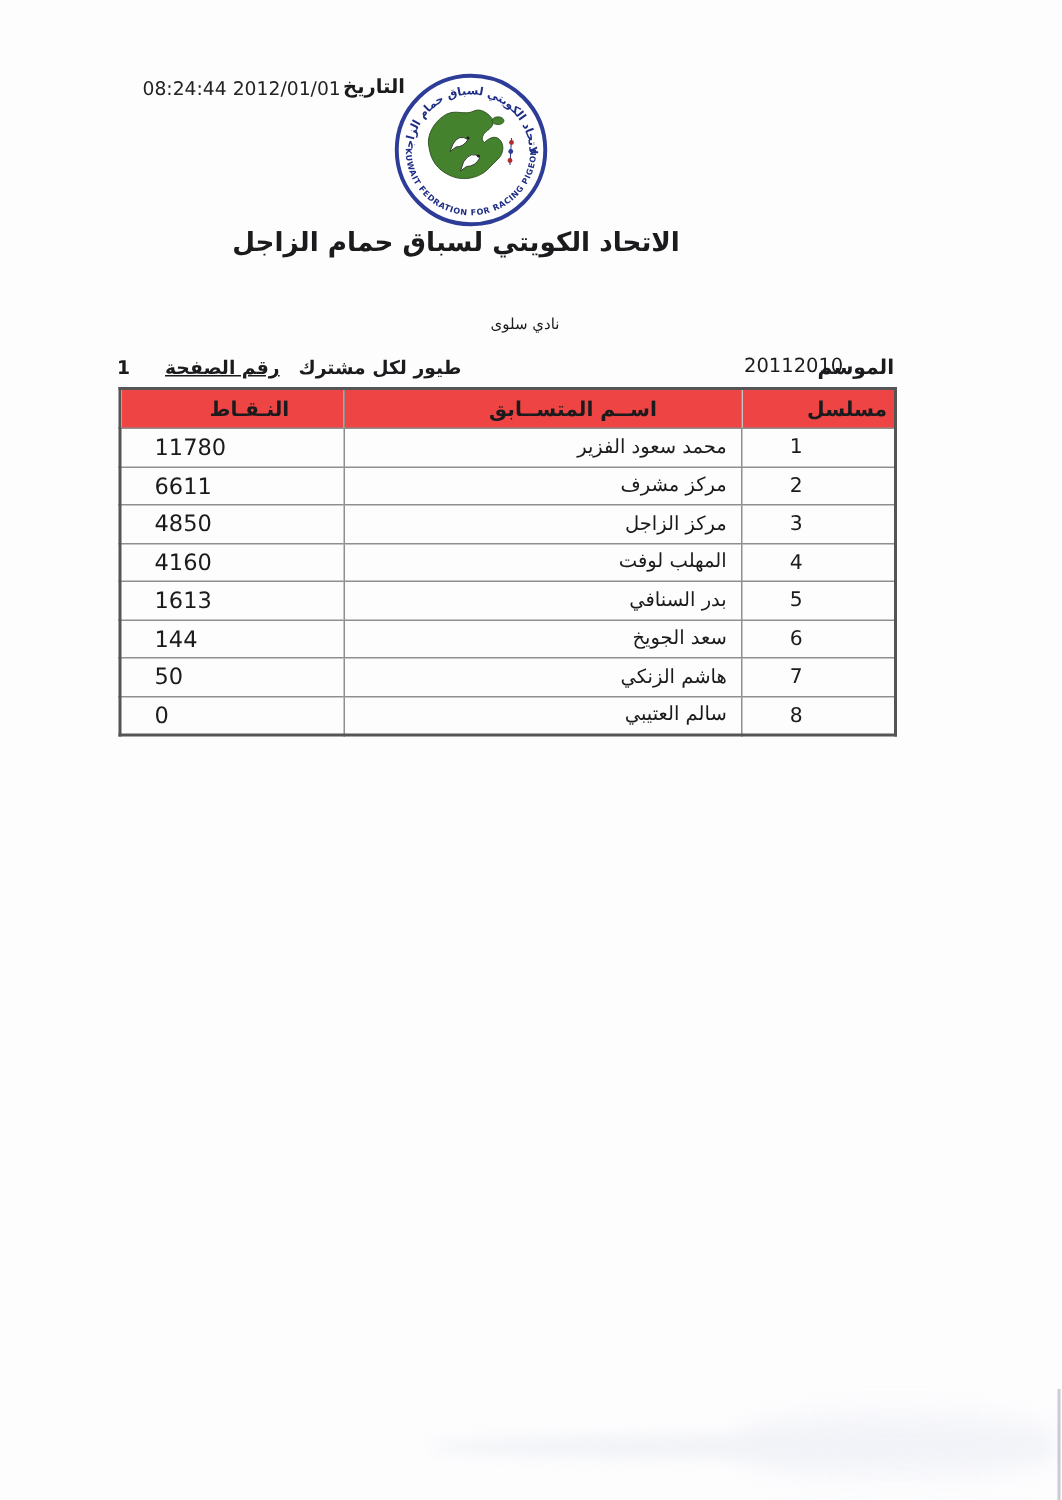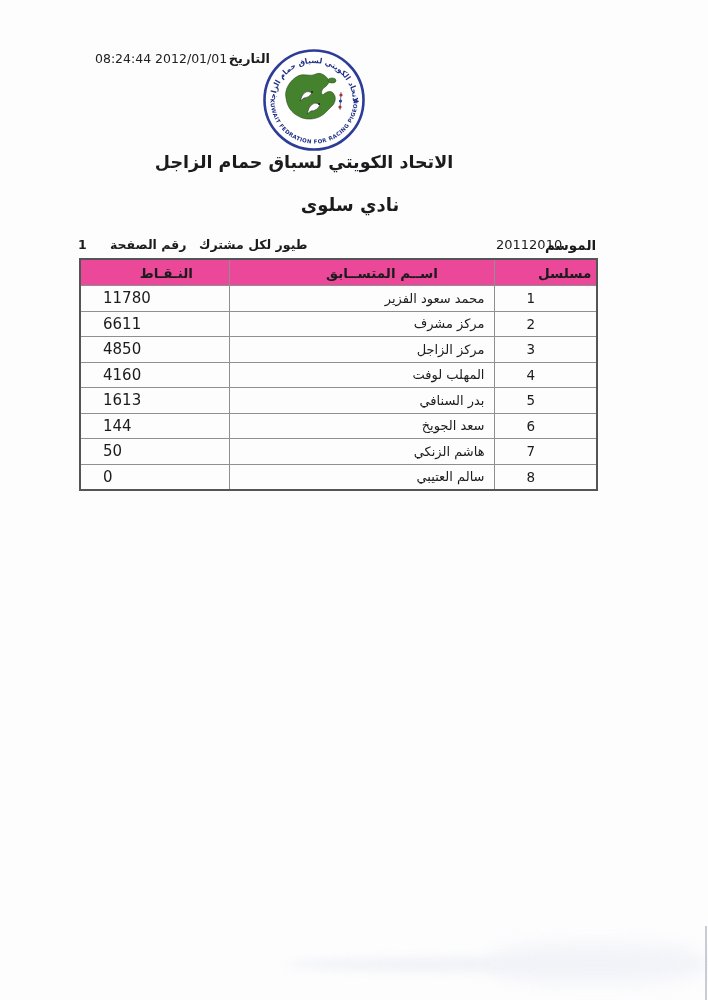--- a/index.html
+++ b/index.html
@@ -12,38 +12,38 @@
   .date-row{position:absolute;left:95px;top:51px;width:175px;display:flex;justify-content:space-between;align-items:flex-start;}
   .date-value{font-size:12.5px;color:#222;direction:ltr;}
   .date-label{font-size:13px;font-weight:bold;direction:rtl;}
   
   .logo{position:absolute;left:262px;top:46px;width:104px;height:108px;}
   
   .t1{position:absolute;left:304px;top:152px;transform:translateX(-50%);margin:0;
       font-size:17.5px;font-weight:bold;white-space:nowrap;direction:rtl;}
   .t2{position:absolute;left:283px;top:180px;transform:translateX(-50%);margin:0;
       font-size:17.5px;font-weight:bold;white-space:nowrap;direction:rtl;}
-  .club{position:absolute;left:350px;top:194px;transform:translateX(-50%);
-      font-size:18px;white-space:nowrap;direction:rtl;font-weight:bold;}
+  .club{position:absolute;left:350px;top:211px;transform:translateX(-50%);
+      font-size:10px;white-space:nowrap;direction:rtl;}
   
   .meta span{position:absolute;top:237px;font-size:12.5px;white-space:nowrap;direction:rtl;}
   .m-page-num{left:78px;font-weight:bold;direction:ltr !important;}
-  .m-page-label{left:110px;font-weight:bold;}
+  .m-page-label{left:110px;font-weight:bold;text-decoration:underline;}
   .m-result2{left:199px;font-weight:bold;}
   .m-result1{left:270px;font-weight:bold;margin-top:24px;}
   .m-season-val{left:496px;direction:ltr !important;font-size:13px !important;}
   .m-season-label{left:545px;font-weight:bold;font-size:13.5px !important;}
   
   table.results{
     position:absolute;left:79px;top:258px;width:517px;
     border-collapse:collapse;direction:rtl;table-layout:fixed;
     border:2px solid #555;
   }
   .results th,.results td{border:1px solid #8f8f8f;overflow:hidden;white-space:nowrap;}
-  .results th{background:#ec4899;height:23px;font-size:13.5px;font-weight:bold;}
+  .results th{background:#ef4444;height:23px;font-size:13.5px;font-weight:bold;}
   .results td{height:22.5px;}
   .col-serial{width:103px;}
   .col-name{width:265px;}
   .col-points{width:149px;}
   th.h-serial{text-align:center;padding-left:40px;margin-left:15px;}
   th.h-name{text-align:center;padding-left:42px;}
   th.h-points{text-align:center;padding-left:24px;}
   td.c-serial{text-align:center;padding-right:30px;font-size:13.5px;}
   td.c-name{text-align:right;padding-right:9px;font-size:13px;}
   td.c-points{text-align:left;padding-left:22px;font-size:15px;direction:ltr;}

